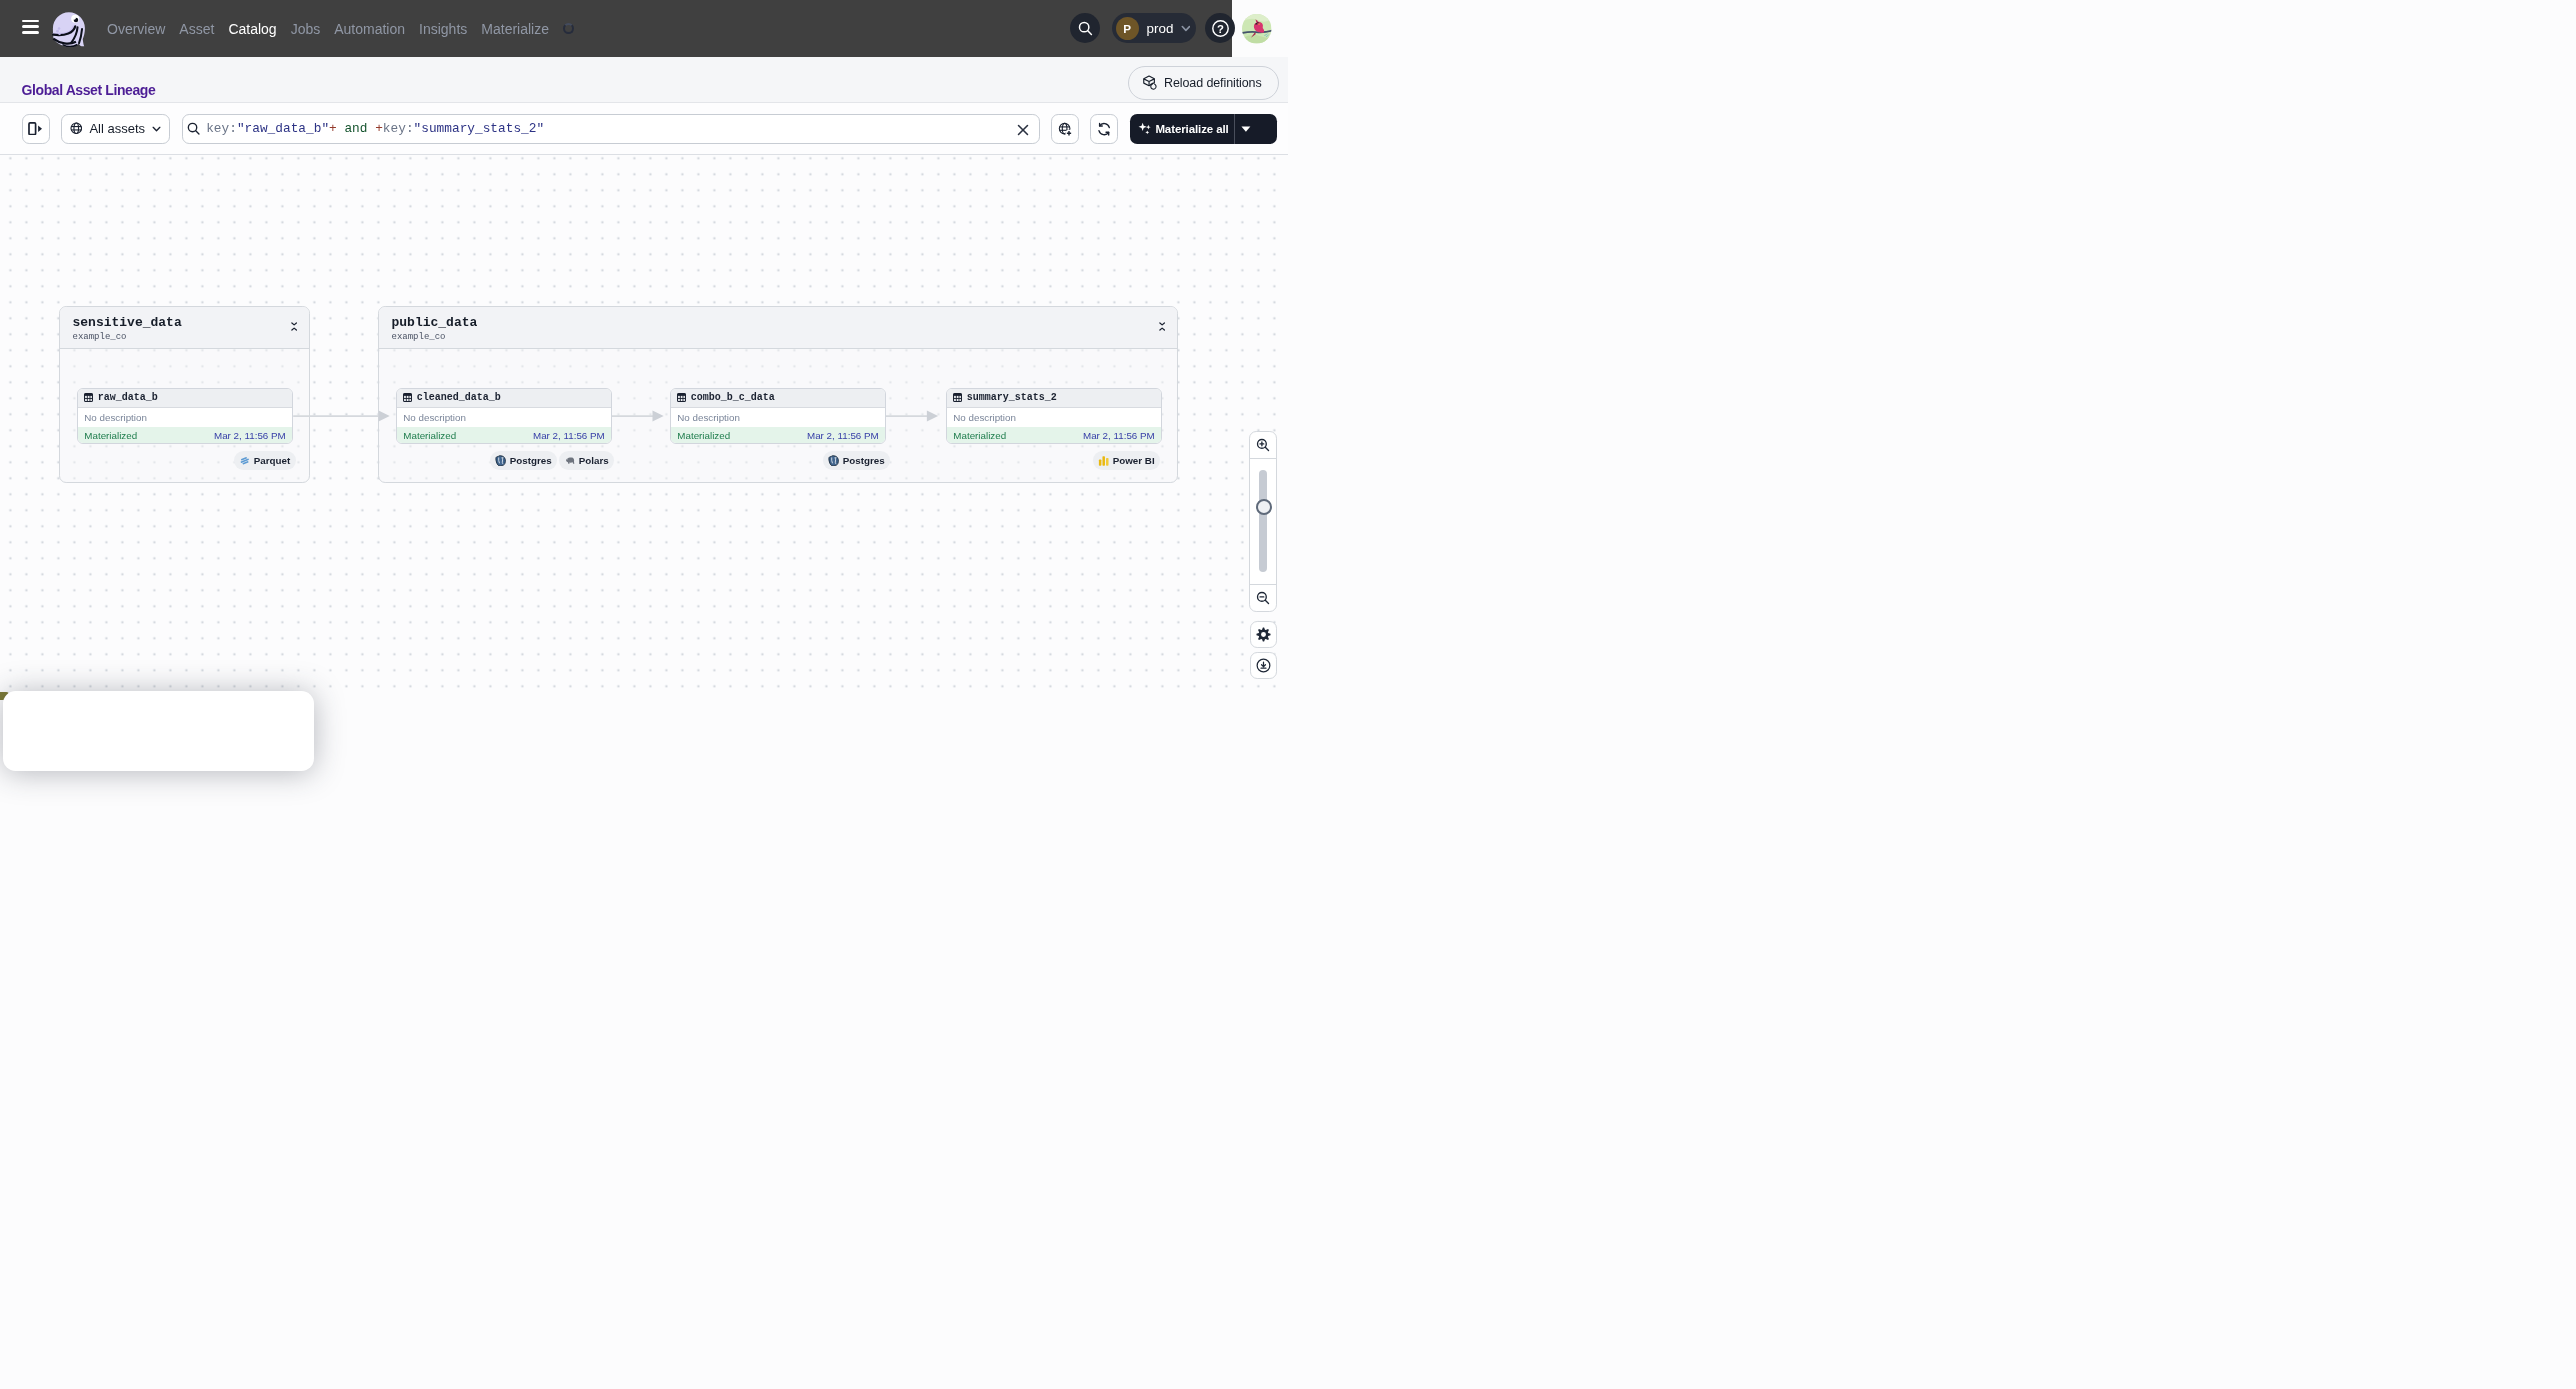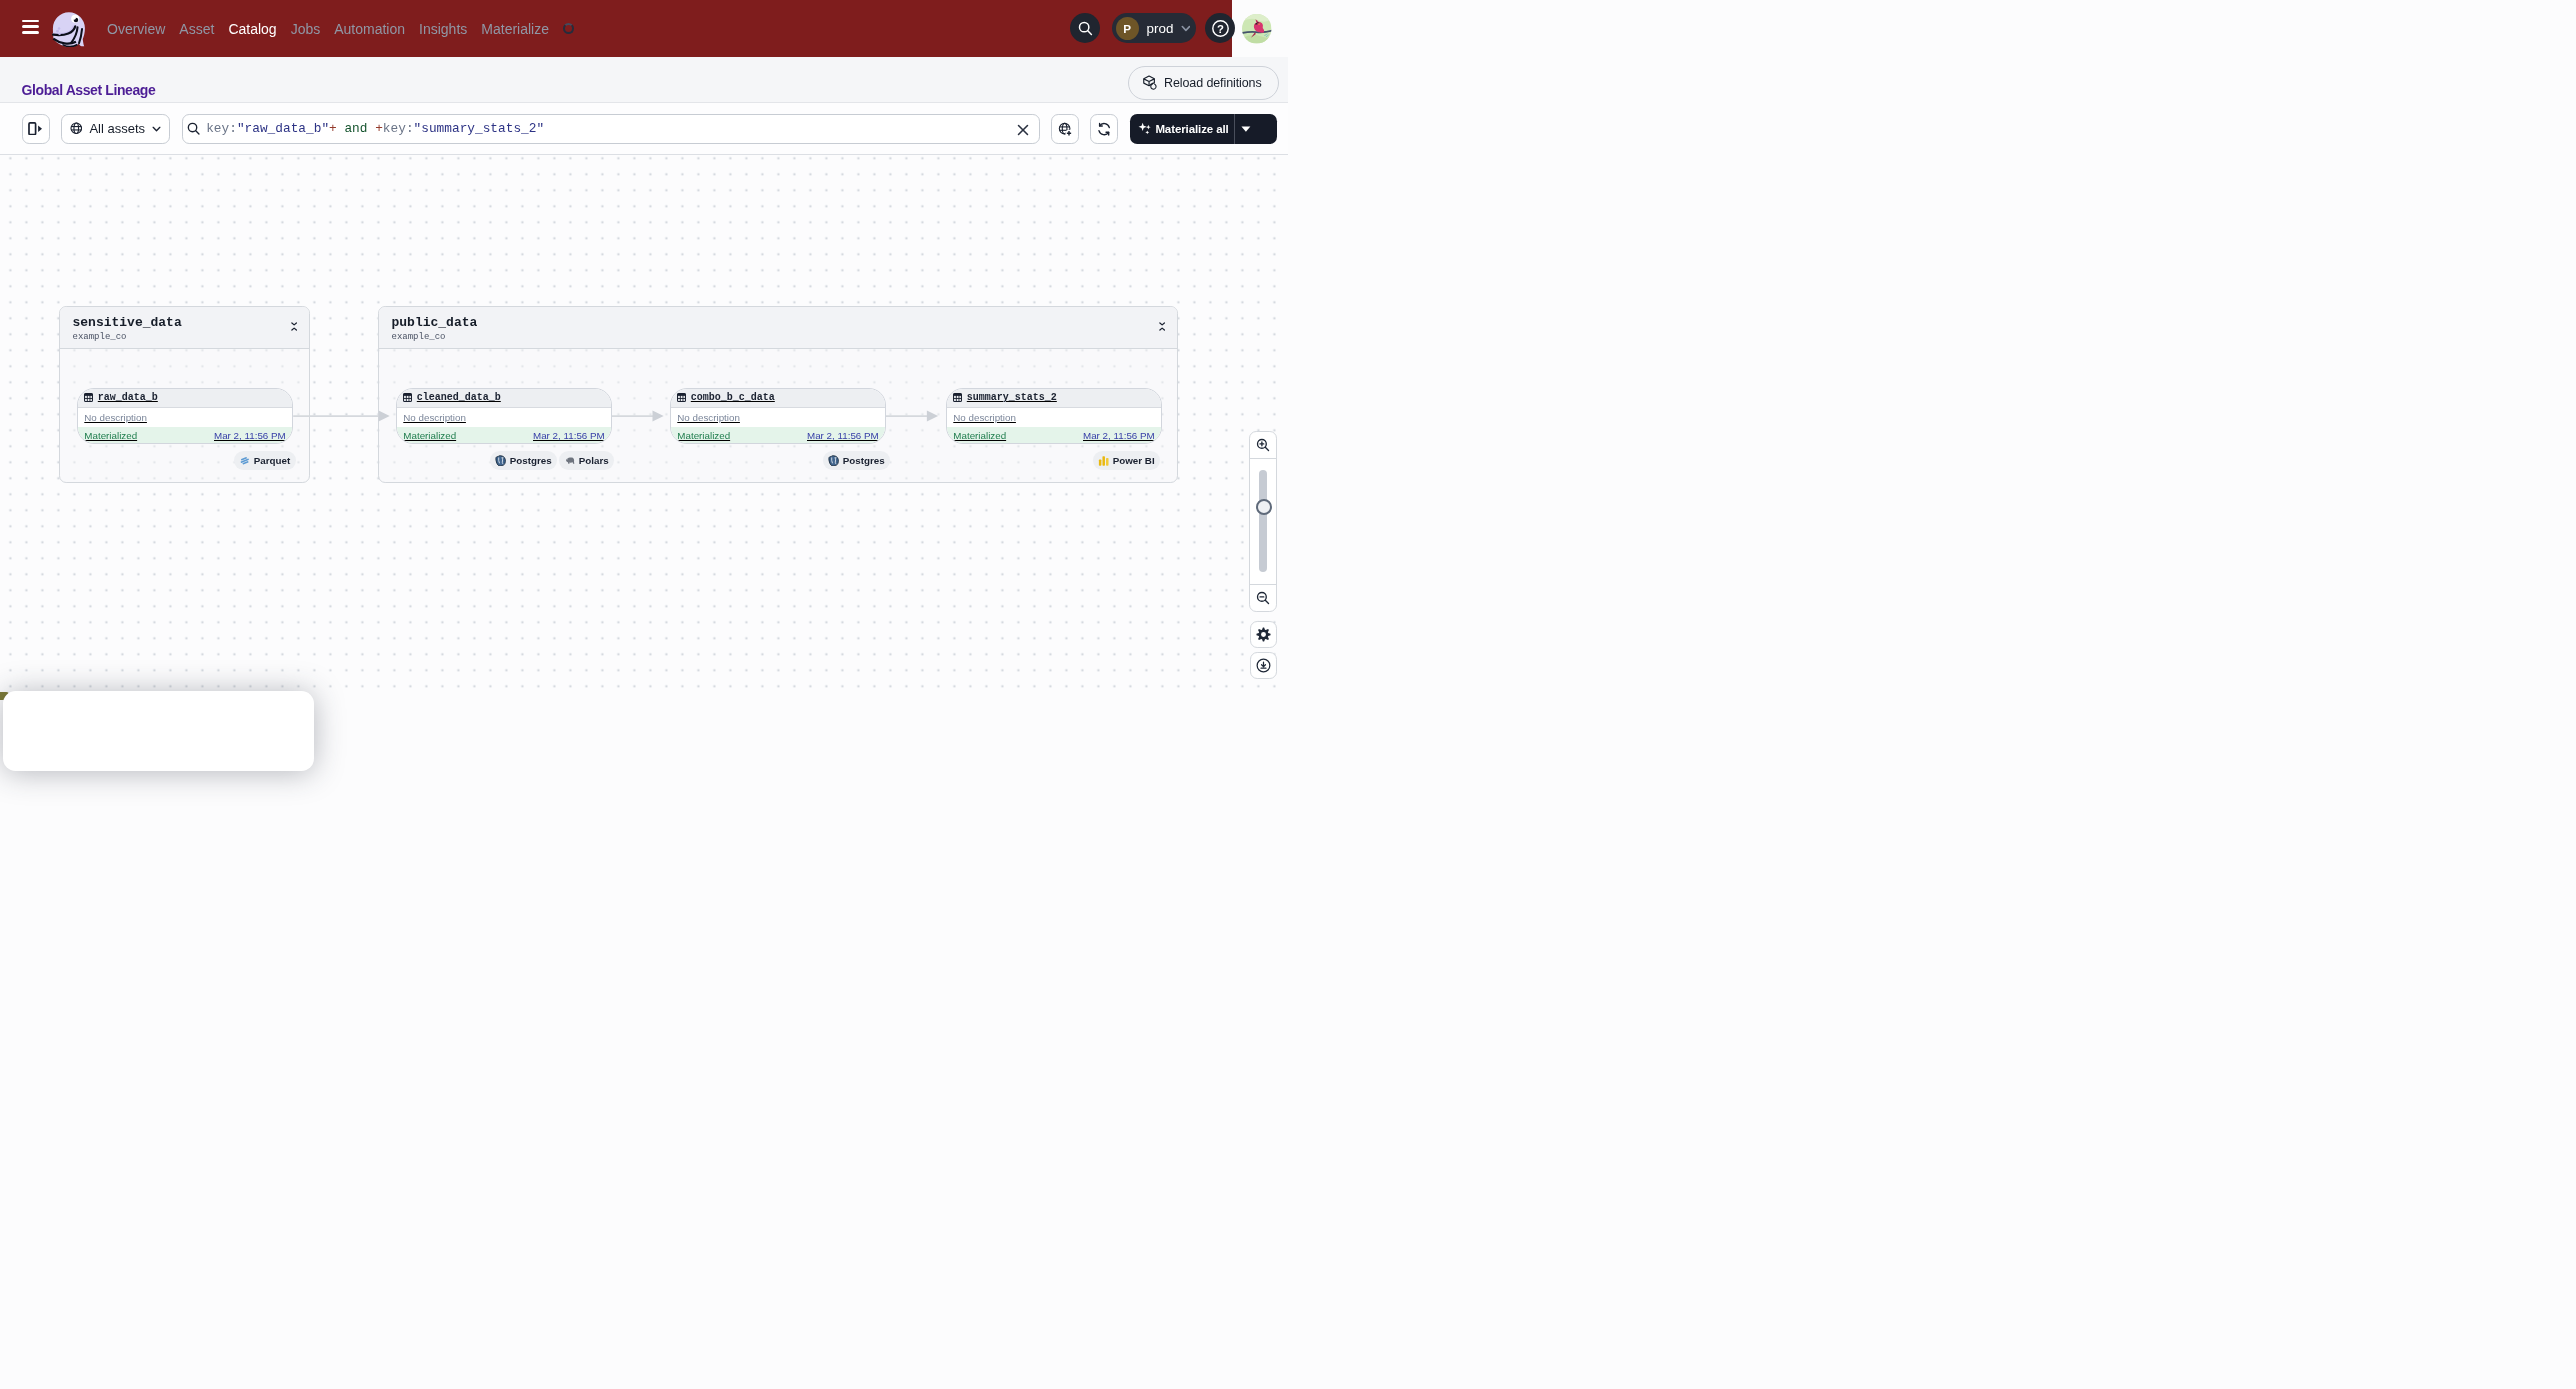--- a/index.html
+++ b/index.html
@@ -1,20 +1,20 @@
 <!DOCTYPE html>
 <html style="font-size:14.3px"><head>
 <meta charset="utf-8">
 <style>
 * { margin:0; padding:0; box-sizing:border-box; }
 html,body { width:1288px; height:695px; overflow:hidden; background:#fcfcfd;
   font-family:"Liberation Sans", sans-serif; }
 
 
-#nav { position:absolute; left:0; top:0; width:1232px; height:57px; background:#7f1d1d; }
+#nav { position:absolute; left:0; top:0; width:1232px; height:57px; background:#404040; }
 #burger { position:absolute; left:21.5px; top:19.7px; width:17px; height:14.3px; }
 #burger div { position:absolute; left:0; width:17px; height:2.7px; background:#fff; border-radius:1.8px; }
 #logo { position:absolute; left:50px; top:9px; }
 .navlinks { position:absolute; left:107px; top:0; height:57px; display:flex; align-items:center; gap:14px; }
 .navlinks a { color:#9097a5; font-size:14px; text-decoration:none; }
 .navlinks a.active { color:#ffffff; font-weight:400; }
 #spinner { width:11.2px; height:11.2px; border-radius:50%; border:2px solid #20263610; border-color:#262c3c; border-top-color:#434b5e; }
 .navbtn { position:absolute; top:13.4px; width:30px; height:30px; border-radius:50%; background:#20252f; display:flex; align-items:center; justify-content:center; }
 #prodpill { position:absolute; left:1112px; top:13.4px; width:84px; height:30px; border-radius:15px; background:#262b36; display:flex; align-items:center; }
 #prodpill .pcirc { width:23px; height:23px; margin-left:3.6px; border-radius:50%; background:#6e5527; color:#fff; font-size:11.6px; font-weight:700; display:flex; align-items:center; justify-content:center; }
@@ -43,21 +43,21 @@
 #canvas { position:absolute; left:0; top:155px; width:1288px; height:540px;
   background-image:radial-gradient(circle 1.8px at 7.9px 7.9px, #d6dae0 0 1px, rgba(214,218,224,0) 1.6px);
   background-size:16px 16px; background-position:2.5px 11.4px; }
 
 .group { position:absolute; border:0.9px solid #d4d8dd; border-radius:7.2px; background:rgba(246,247,249,0.45); }
 .ghead { position:absolute; left:0; top:0; right:0; height:42px; background:#f2f3f6; border-bottom:0.9px solid #d4d8dd; border-radius:6.3px 6.3px 0 0; }
 .gtitle { position:absolute; left:12.5px; top:8px; font-family:"Liberation Mono", monospace; font-weight:700; font-size:13px; color:#161d29; }
 .gsub { position:absolute; left:12.5px; top:24.6px; font-family:"Liberation Mono", monospace; font-size:9px; color:#495163;text-align:right; }
 .gcol { position:absolute; right:12px; top:14.7px; }
 
-.node { position:absolute; width:216px; height:56px; border:0.9px solid #d2d6dd; border-radius:17px; background:#fff; overflow:hidden;text-decoration:underline; }
+.node { position:absolute; width:216px; height:56px; border:0.9px solid #d2d6dd; border-radius:6px; background:#fff; overflow:hidden; }
 .nhead { height:18.5px; background:#edeff2; border-bottom:0.9px solid #d8dbe0; display:flex; align-items:center; padding-left:6.3px; gap:4.5px; }
 .nname { font-family:"Liberation Mono", monospace; font-weight:700; font-size:10px; color:#1a2130; }
 .ndesc { height:19px; display:flex; align-items:center; padding-left:6.3px; font-size:9.8px; color:#7a8599; }
 .nstat { height:18px; background:#e4f4ea; display:flex; align-items:center; justify-content:space-between; padding:0 6.3px; font-size:9.8px; }
 .nstat .m { color:#1f7d4d; }
 .nstat .d { color:#3840a8; }
 
 .tag { position:absolute; height:19px; background:#edeff2; border-radius:9.4px; display:flex; align-items:center; padding:0 5.4px 0 4.5px; gap:3.6px; font-size:9.8px; font-weight:700; color:#1a2130; }
 
 

